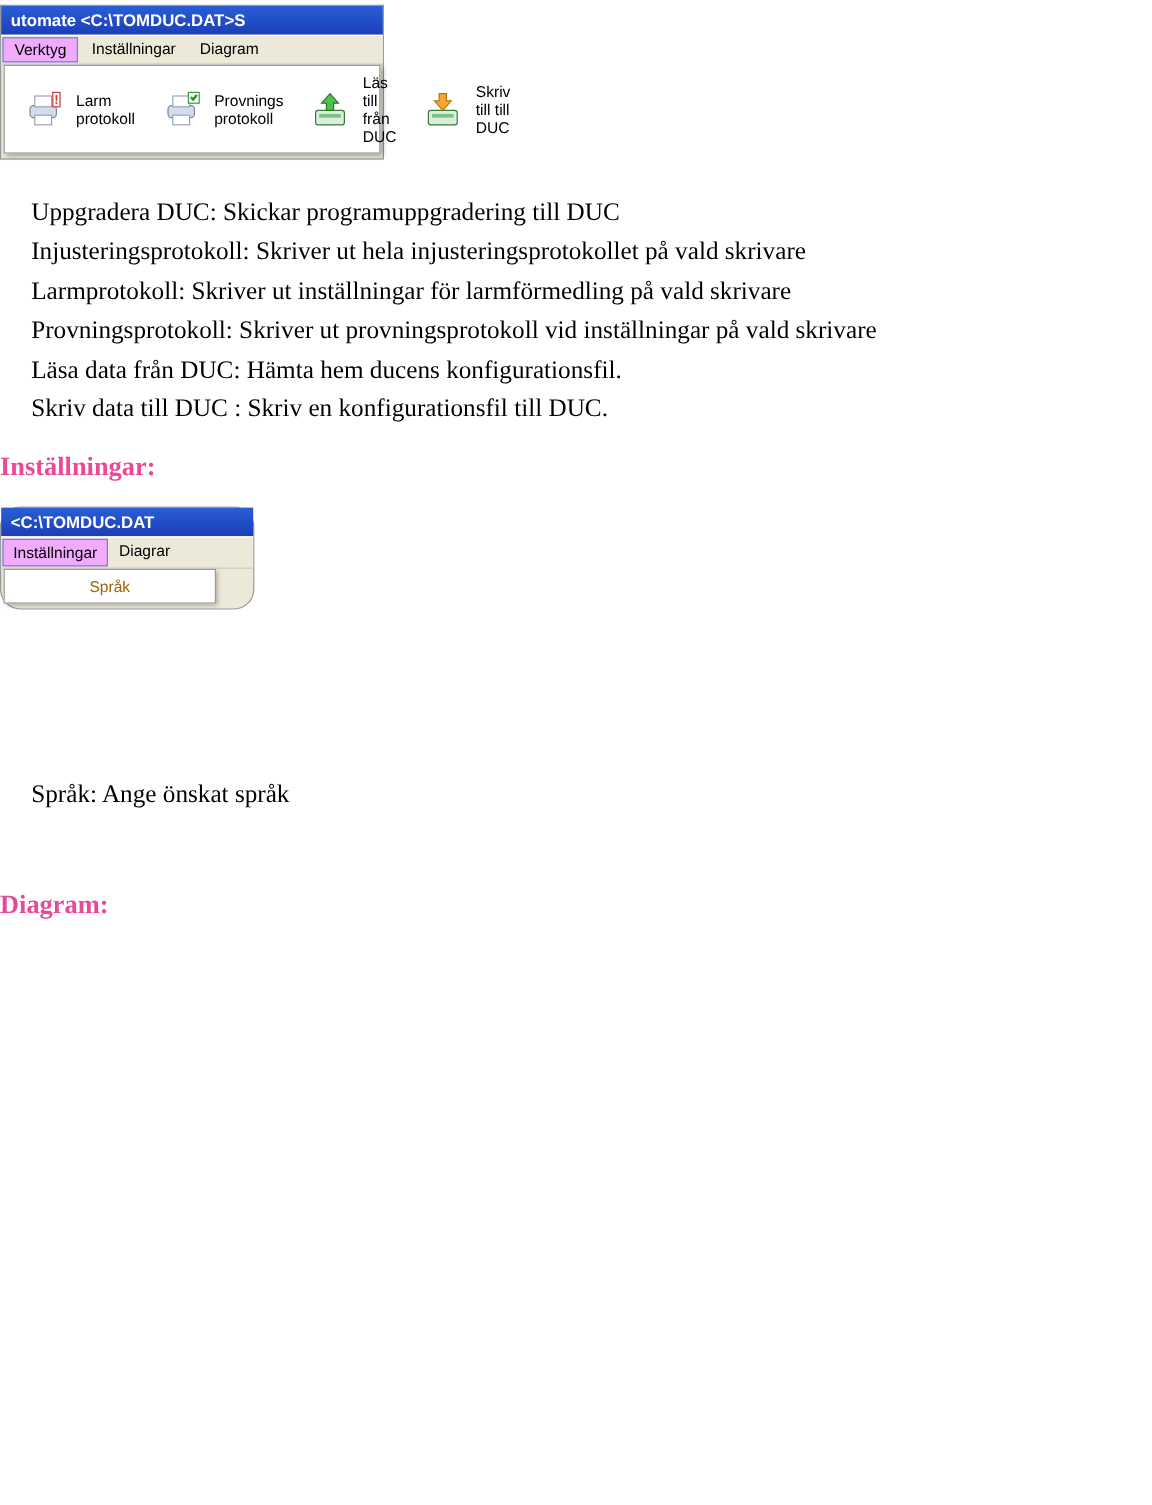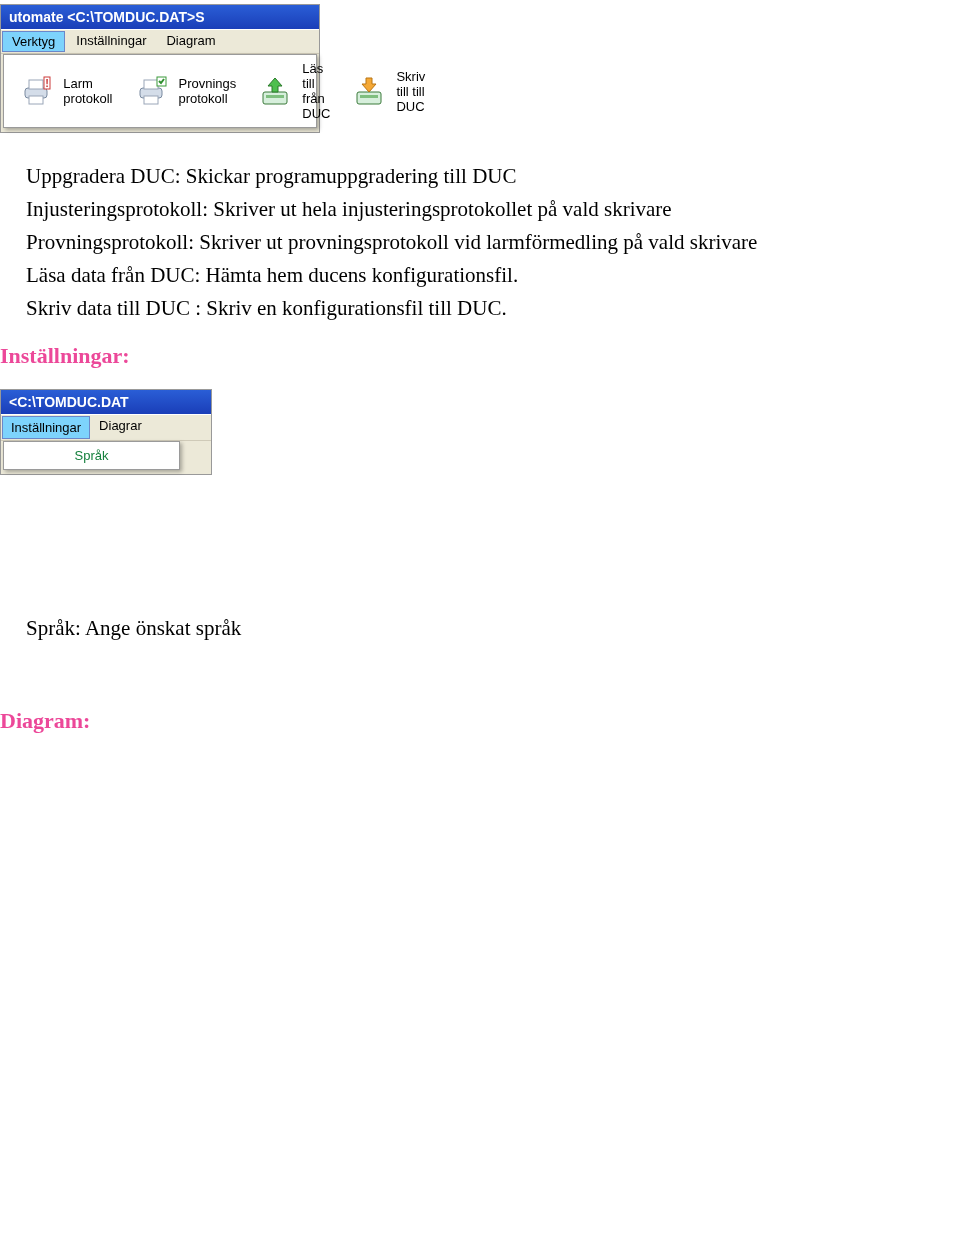--- a/index.html
+++ b/index.html
@@ -30,21 +30,21 @@
     display: flex;
     font-family: Tahoma, Arial, sans-serif;
     font-size: 13px;
     border-top: 1px solid #fff;
     border-bottom: 1px solid #cfcab8;
   }
   .menubar .item {
     padding: 3px 10px;
   }
   .menubar .item.selected {
-    background: #7dd3fc;
+    background: #f0abfc;
     border: 1px solid #6b87c9;
     margin: 1px;
     padding: 2px 9px;
   }
   .menupanel {
     background: #fff;
     border: 1px solid #9a9a9a;
     box-shadow: 2px 2px 4px rgba(0,0,0,0.3);
     margin: 0 2px 4px 2px;
   }
@@ -70,21 +70,21 @@
     justify-content: center;
   }
   .menu-row.disabled {
     color: #9aa0a6;
   }
   
   .ss2 .titlebar { font-size: 14px; }
   .ss2 .menubar .item { padding: 3px 8px; font-size: 13px; }
   .ss2 .menupanel { width: 175px; }
   .ss2 .menu-row { padding: 6px 16px; }
-  .ss2 .menu-row.disabled { color: #15803d; }
+  .ss2 .menu-row.disabled { color: #a16207; }
 
   
   .bodytext {
     font-family: Georgia, "Times New Roman", serif;
   }
   .para {
     font-size: 21px;
     line-height: 1.28;
     margin: 0 0 6px 0;
     padding-left: 26px;
@@ -179,29 +179,30 @@
       </div>
 
     </div>
   </div>
 </div>
 
 
 <div class="bodytext">
   <p class="para">Uppgradera DUC: Skickar programuppgradering till DUC</p>
   <p class="para">Injusteringsprotokoll: Skriver ut hela injusteringsprotokollet på vald skrivare</p>
-  <p class="para">Provningsprotokoll: Skriver ut provningsprotokoll vid larmförmedling på vald skrivare</p>
+  <p class="para">Larmprotokoll: Skriver ut inställningar för larmförmedling på vald skrivare</p>
+  <p class="para">Provningsprotokoll: Skriver ut provningsprotokoll vid inställningar på vald skrivare</p>
   <p class="para">Läsa data från DUC: Hämta hem ducens konfigurationsfil.</p>
   <p class="para">Skriv data till DUC : Skriv en konfigurationsfil till DUC.</p>
 
   <div class="heading">Inställningar:</div>
 </div>
 
 
-<div class="screenshot ss2" style="width:210px;">
+<div class="screenshot ss2" style="width:210px;border-radius:17px;">
   <div class="titlebar">  &lt;C:\TOMDUC.DAT</div>
   <div class="menubar">
     <div class="item selected">Inställningar</div>
     <div class="item">Diagrar</div>
   </div>
   <div class="menupanel">
     <div class="menu-list">
       <div class="menu-row disabled">
         <span>Språk</span>
       </div>

